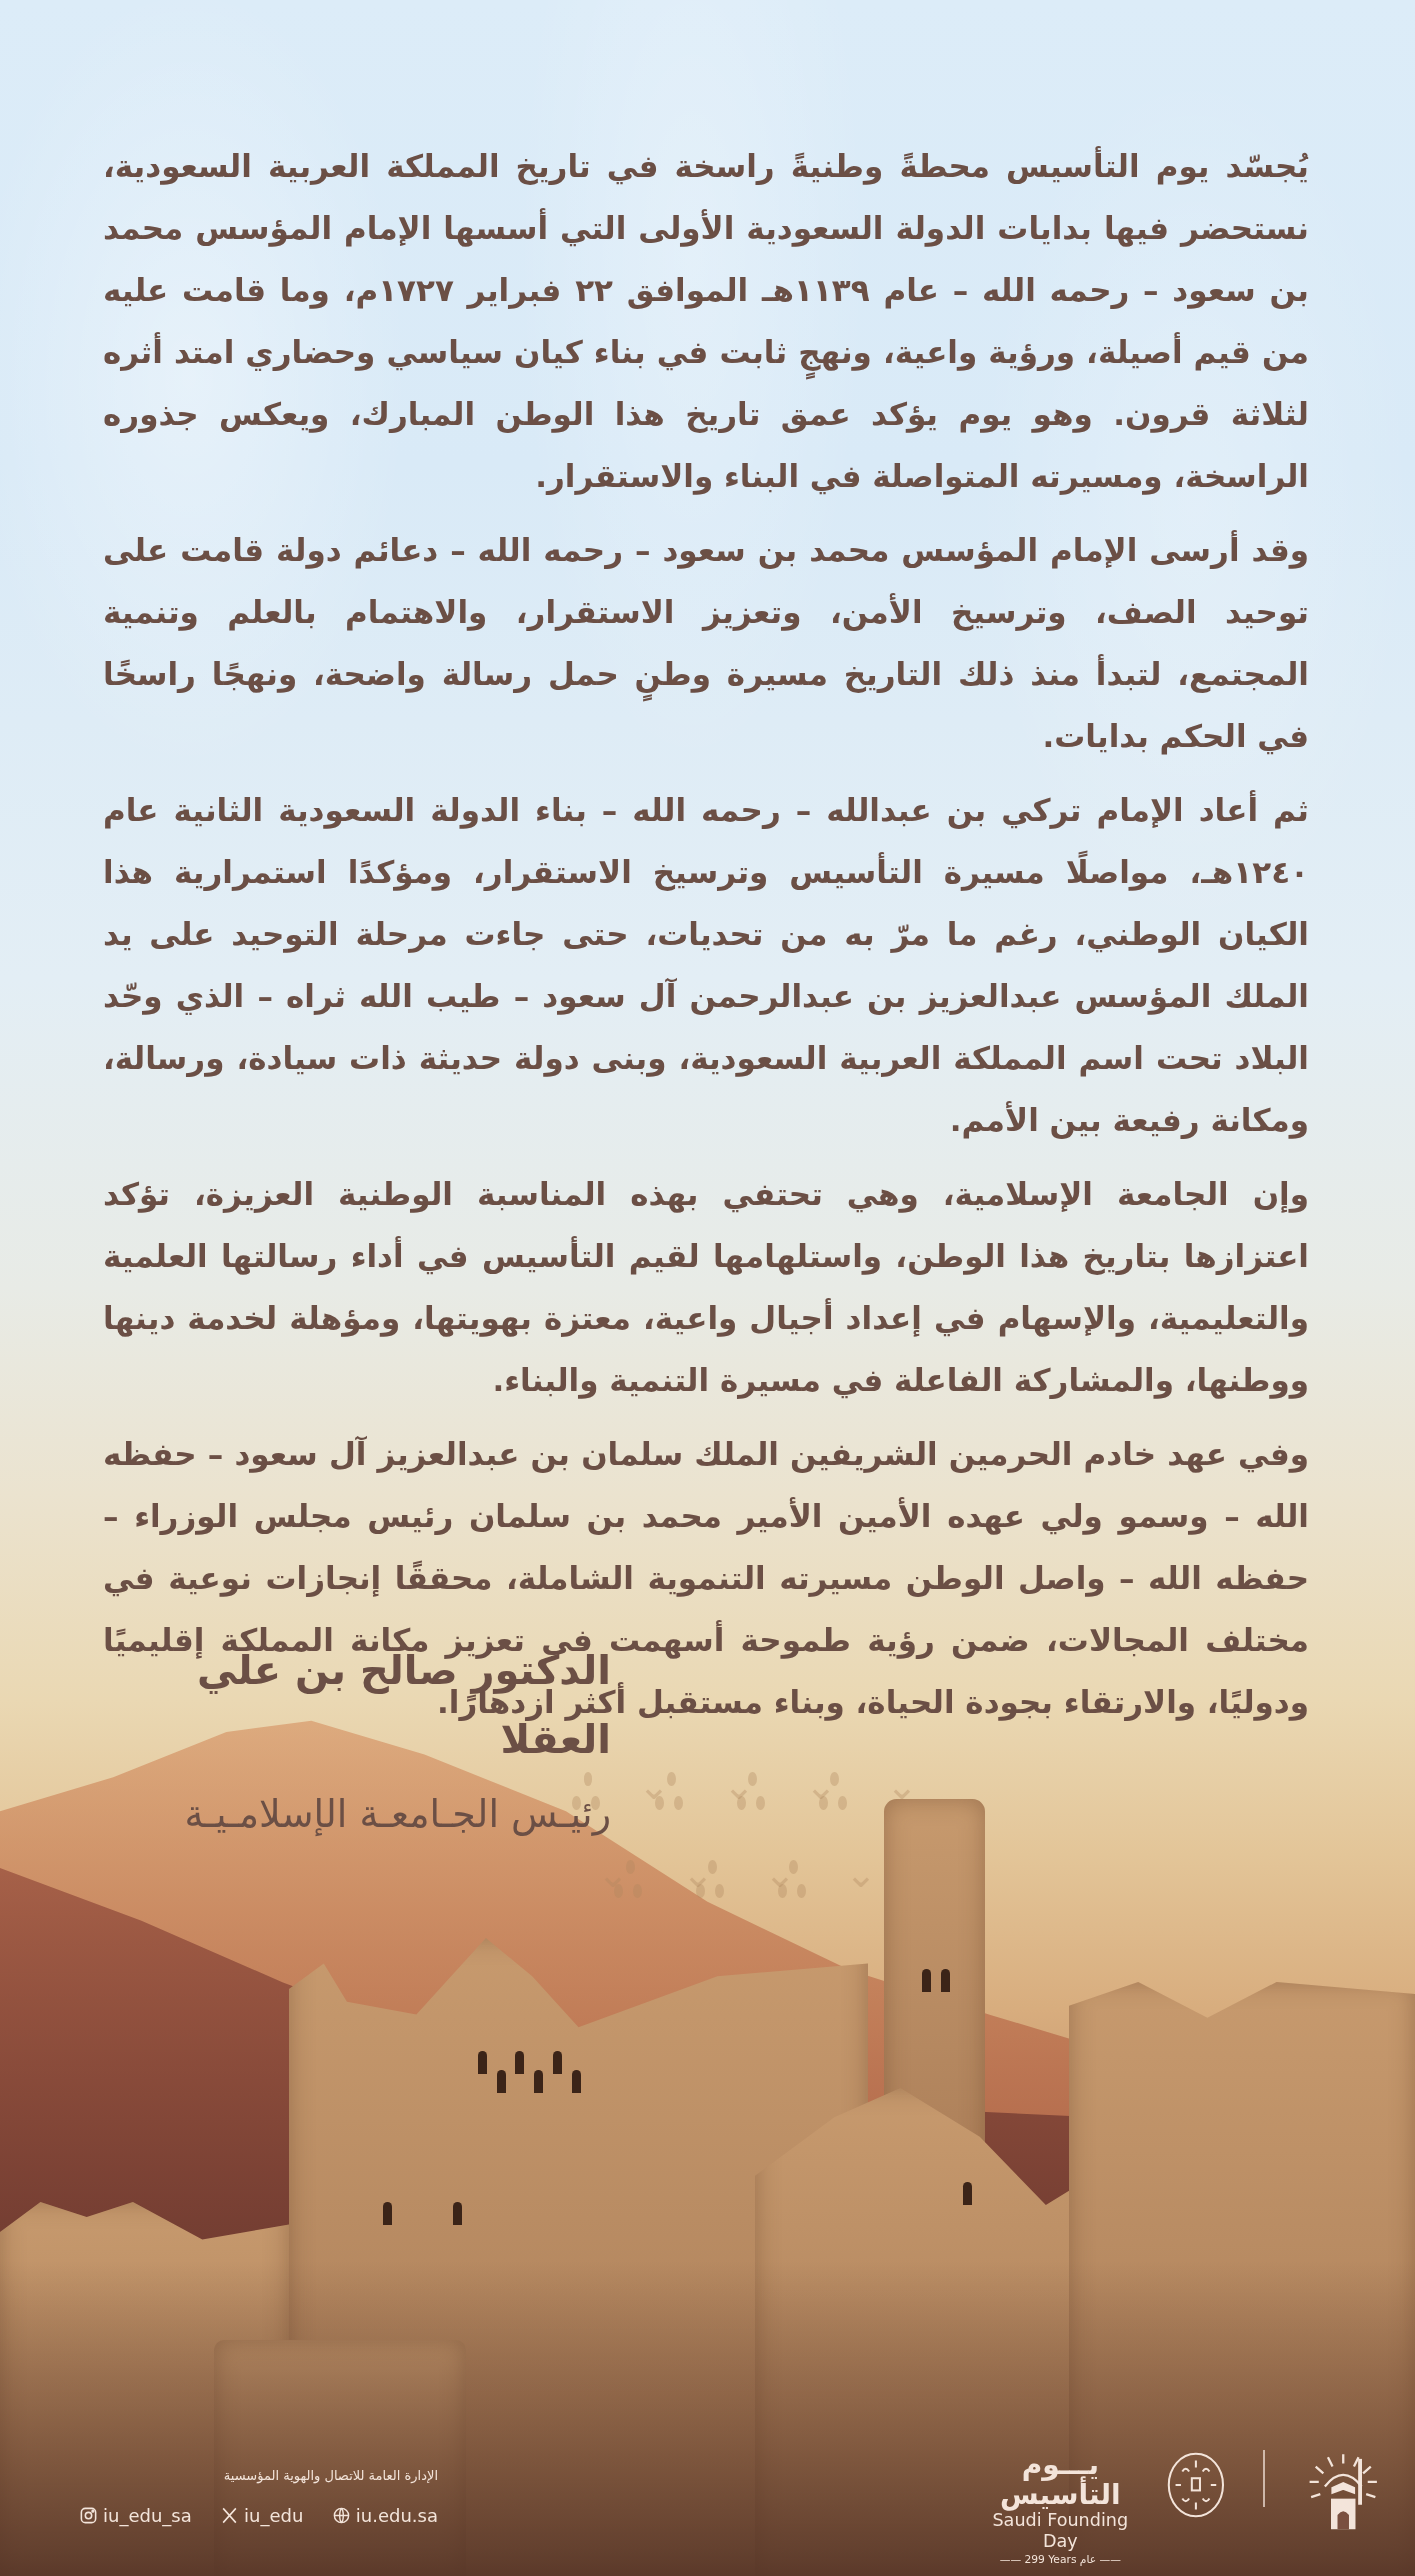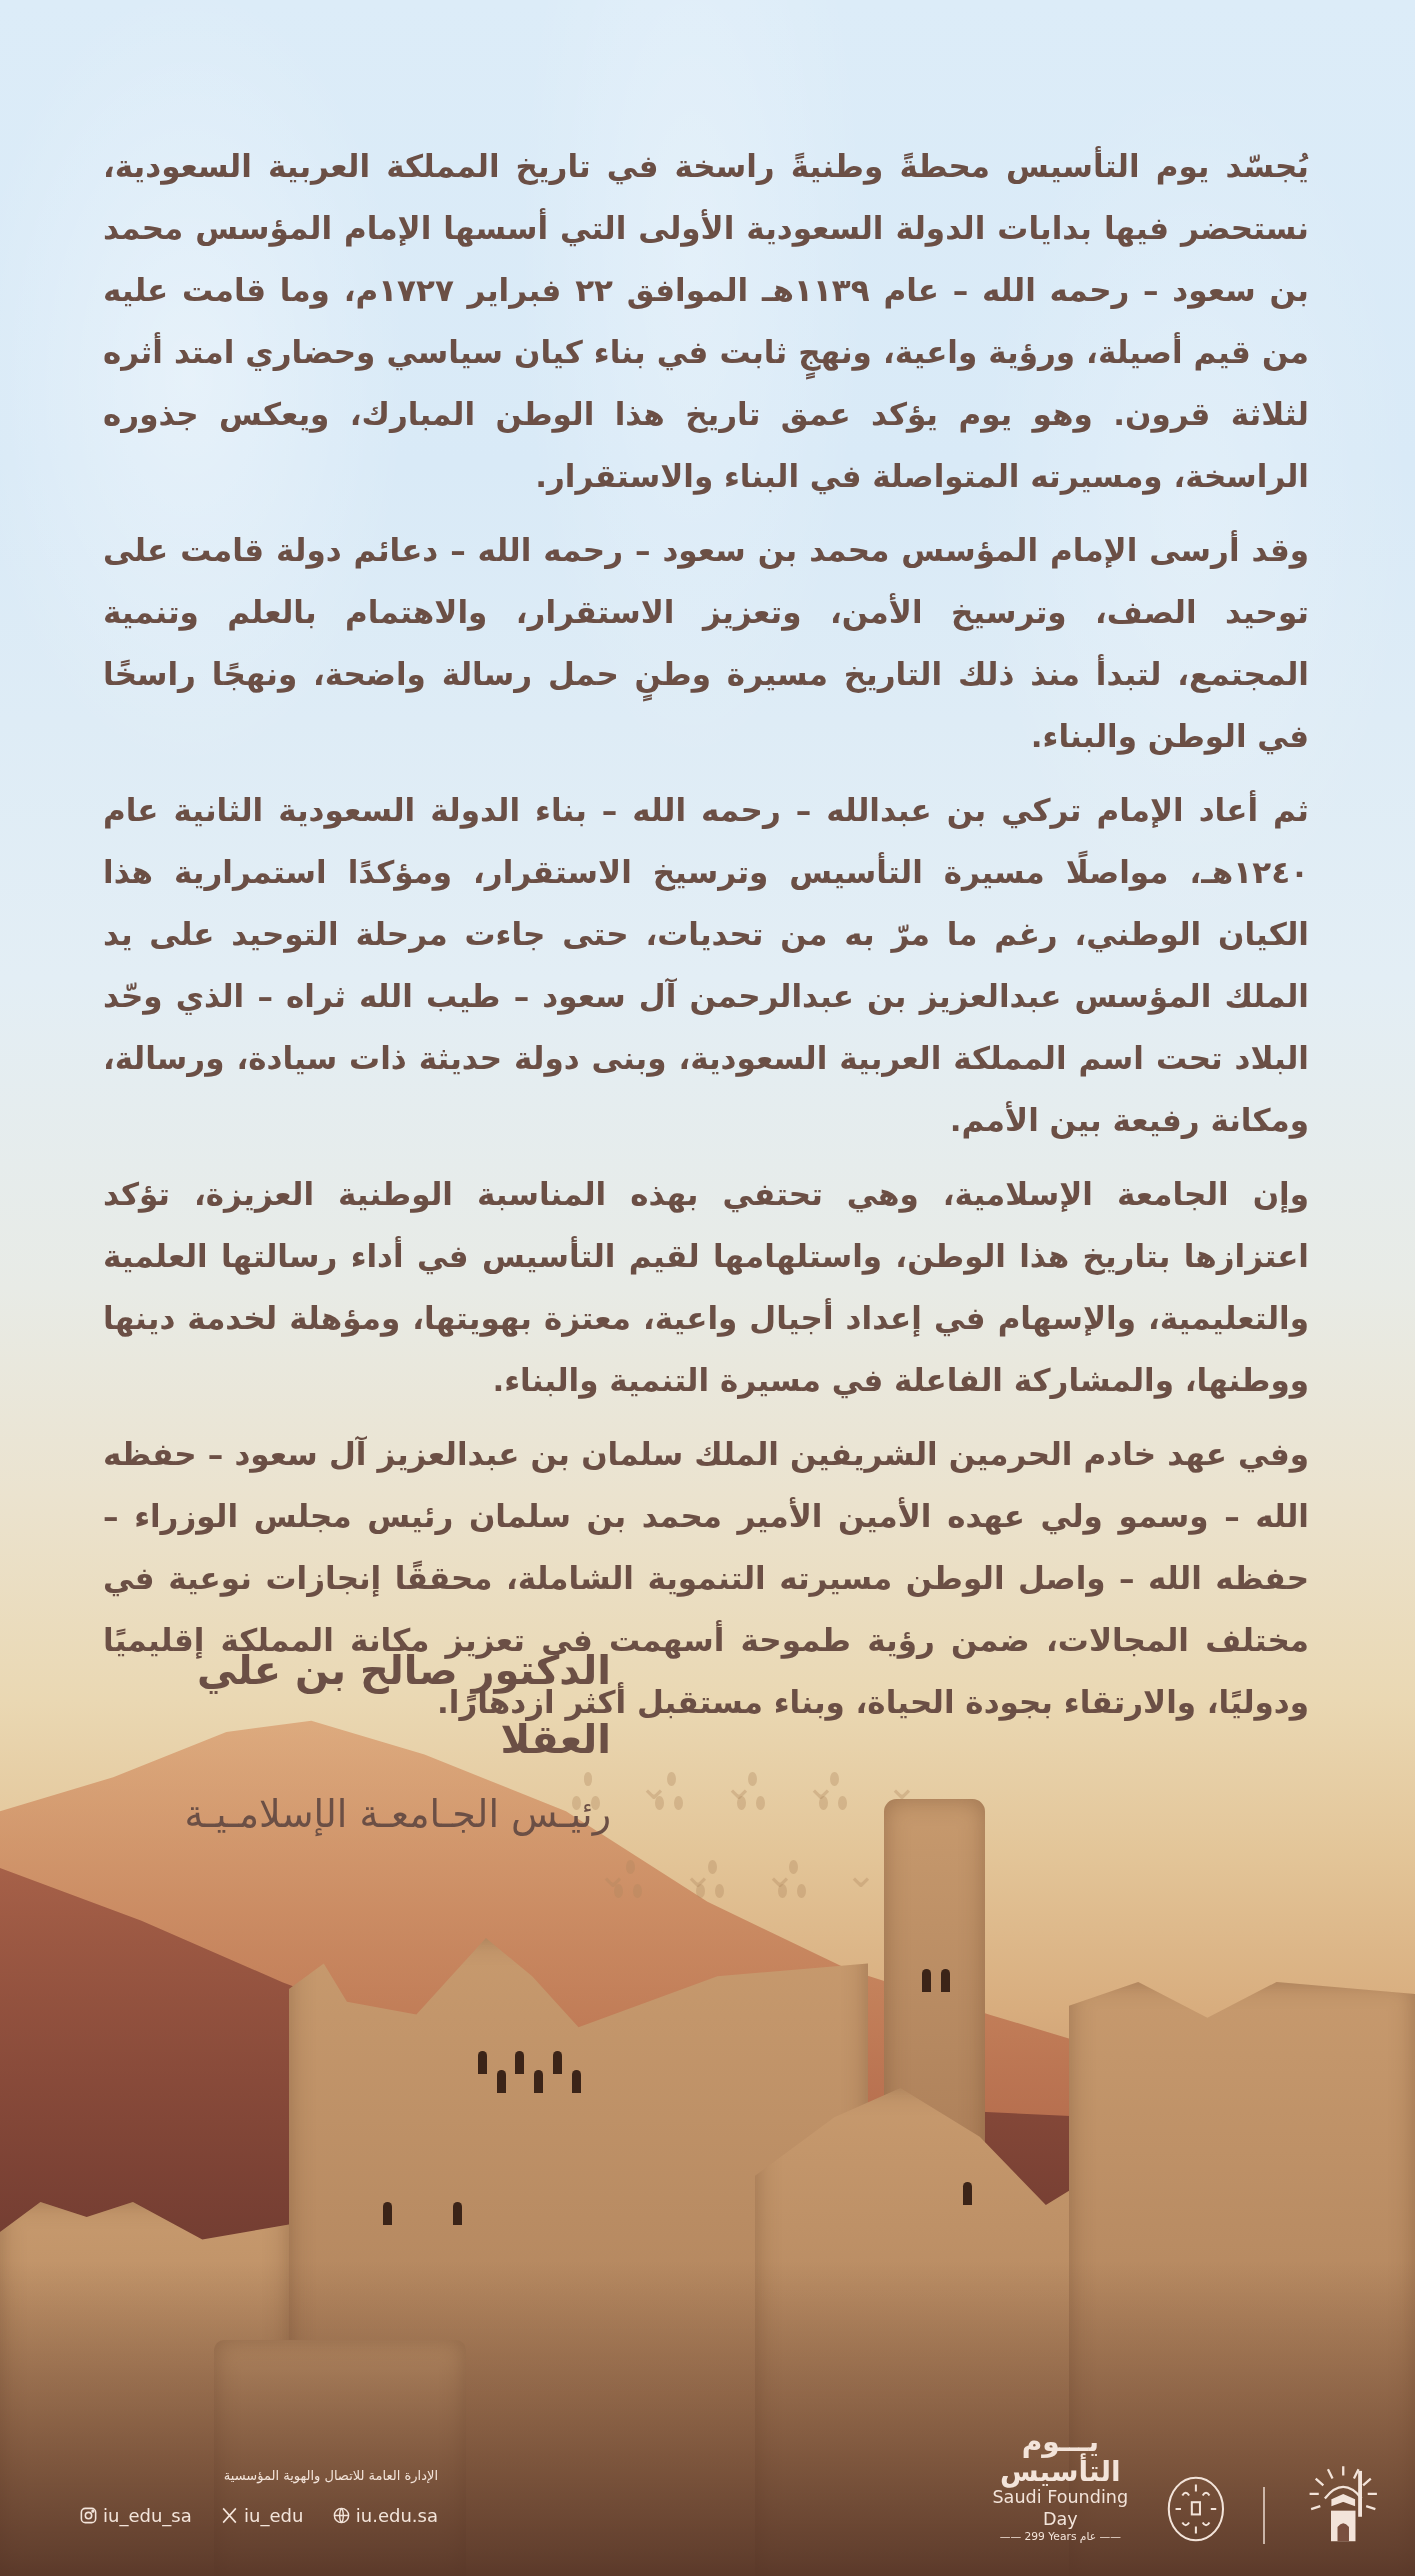--- a/index.html
+++ b/index.html
@@ -72,21 +72,21 @@
   .footer-left {
     position: absolute; left: 79px; top: 2460px; width: 359px;
     color: #f3e4da; direction: rtl; text-align: right;
   }
   .dept { font-size: 13px; line-height: 31px; font-family: "DejaVu Sans", sans-serif; }
   .socials { display: flex; direction: ltr; justify-content: space-between; margin-top: 14px; font-size: 18px; font-family: "DejaVu Sans", sans-serif; }
   .social { display: flex; align-items: center; gap: 5px; }
   .social svg { width: 19px; height: 19px; }
   .footer-right {
     position: absolute; left: 978px; top: 2450px; width: 403px; height: 94px;
-    display: flex; align-items: flex-end; color: #f3e4da; gap: 12px;
+    display: flex; align-items: flex-start; color: #f3e4da; gap: 12px;
   }
   .sfd { width: 170px; text-align: center; }
   .sfd-ar { font-size: 28px; font-weight: bold; line-height: 30px; direction: rtl; font-family: "DejaVu Sans", sans-serif; }
   .sfd-en { font-size: 17.6px; line-height: 21.4px; font-family: "DejaVu Sans", sans-serif; }
   .sfd-years { font-size: 10.7px; line-height: 14px; font-family: "DejaVu Sans", sans-serif; }
   .emblem { width: 70px; height: 70px; margin-left: 7.5px; }
   .divider { width: 1.3px; height: 57px; background: rgba(243,228,218,0.7); margin: 0 28px 0 21.4px; }
   .iu-logo { width: 79px; height: 82px; }
 </style>
 </head>
@@ -151,21 +151,21 @@
       <div class="window" style="left:352px;top:164px;"></div>
   </div>
   <div class="building" style="left:1069px;top:1982px;width:346px;height:594px;clip-path:polygon(0 4%,20% 0,40% 6%,60% 0,100% 2%,100% 100%,0 100%);"></div>
   <div class="building" style="left:0px;top:2202px;width:289px;height:374px;clip-path:polygon(0 8%,14% 0,30% 4%,46% 0,70% 10%,100% 6%,100% 100%,0 100%);"></div>
   <div class="building" style="left:214px;top:2340px;width:252px;height:236px;border-radius:10px 10px 0 0;"></div>
 </div>
 <div class="bottom-shade"></div>
 
 <div class="article">
   <p>يُجسّد يوم التأسيس محطةً وطنيةً راسخة في تاريخ المملكة العربية السعودية، نستحضر فيها بدايات الدولة السعودية الأولى التي أسسها الإمام المؤسس محمد بن سعود – رحمه الله – عام ١١٣٩هـ الموافق ٢٢ فبراير ١٧٢٧م، وما قامت عليه من قيم أصيلة، ورؤية واعية، ونهجٍ ثابت في بناء كيان سياسي وحضاري امتد أثره لثلاثة قرون. وهو يوم يؤكد عمق تاريخ هذا الوطن المبارك، ويعكس جذوره الراسخة، ومسيرته المتواصلة في البناء والاستقرار.</p>
-  <p>وقد أرسى الإمام المؤسس محمد بن سعود – رحمه الله – دعائم دولة قامت على توحيد الصف، وترسيخ الأمن، وتعزيز الاستقرار، والاهتمام بالعلم وتنمية المجتمع، لتبدأ منذ ذلك التاريخ مسيرة وطنٍ حمل رسالة واضحة، ونهجًا راسخًا في الوطن والبناء.</p>
+  <p>وقد أرسى الإمام المؤسس محمد بن سعود – رحمه الله – دعائم دولة قامت على توحيد الصف، وترسيخ الأمن، وتعزيز الاستقرار، والاهتمام بالعلم وتنمية المجتمع، لتبدأ منذ ذلك التاريخ مسيرة وطنٍ حمل رسالة واضحة، ونهجًا راسخًا في الحكم بدايات.</p>
   <p>ثم أعاد الإمام تركي بن عبدالله – رحمه الله – بناء الدولة السعودية الثانية عام ١٢٤٠هـ، مواصلًا مسيرة التأسيس وترسيخ الاستقرار، ومؤكدًا استمرارية هذا الكيان الوطني، رغم ما مرّ به من تحديات، حتى جاءت مرحلة التوحيد على يد الملك المؤسس عبدالعزيز بن عبدالرحمن آل سعود – طيب الله ثراه – الذي وحّد البلاد تحت اسم المملكة العربية السعودية، وبنى دولة حديثة ذات سيادة، ورسالة، ومكانة رفيعة بين الأمم.</p>
   <p>وإن الجامعة الإسلامية، وهي تحتفي بهذه المناسبة الوطنية العزيزة، تؤكد اعتزازها بتاريخ هذا الوطن، واستلهامها لقيم التأسيس في أداء رسالتها العلمية والتعليمية، والإسهام في إعداد أجيال واعية، معتزة بهويتها، ومؤهلة لخدمة دينها ووطنها، والمشاركة الفاعلة في مسيرة التنمية والبناء.</p>
   <p>وفي عهد خادم الحرمين الشريفين الملك سلمان بن عبدالعزيز آل سعود – حفظه الله – وسمو ولي عهده الأمين الأمير محمد بن سلمان رئيس مجلس الوزراء – حفظه الله – واصل الوطن مسيرته التنموية الشاملة، محققًا إنجازات نوعية في مختلف المجالات، ضمن رؤية طموحة أسهمت في تعزيز مكانة المملكة إقليميًا ودوليًا، والارتقاء بجودة الحياة، وبناء مستقبل أكثر ازدهارًا.</p>
 </div>
 
 <div class="signature">
   <div class="sig-name">الدكتور صالح بن علي العقلا</div>
   <div class="sig-title">رئيـس الجـامعـة الإسلامـيـة</div>
 </div>
 

